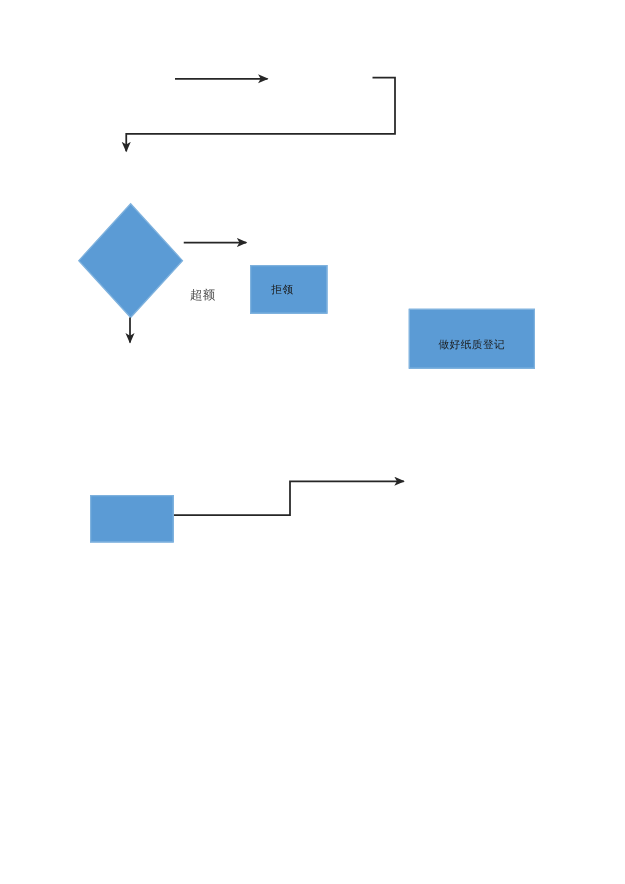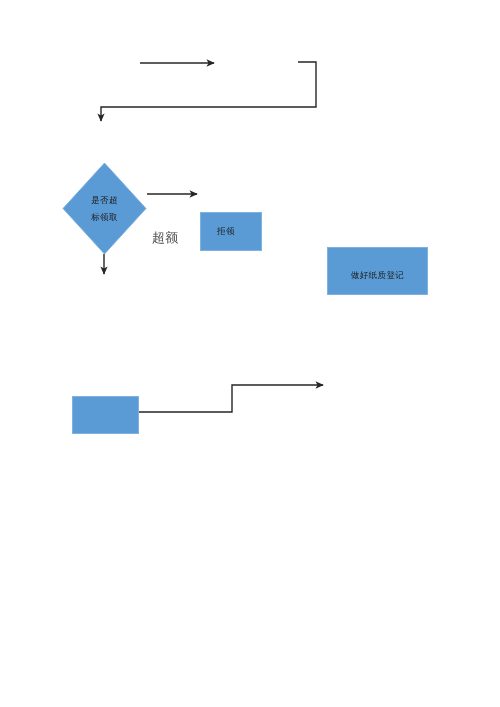--- a/index.html
+++ b/index.html
@@ -34,21 +34,21 @@
     color: #1a1a1a;
     font-size: 8.5px;
     line-height: 1.9;
     letter-spacing: 0.4px;
     pointer-events: none;
     white-space: pre;
   }
   .edge-label {
     position: absolute;
     color: #4d4d4d;
-    font-size: 13px;
+    font-size: 10px;
     letter-spacing: 0.3px;
     white-space: nowrap;
   }
   .node-box {
     position: absolute;
     background: #5b9bd5;
     border: 1px solid #7fb2de;
     box-sizing: border-box;
   }
 </style>
@@ -70,24 +70,20 @@
 
     <polygon points="104.5,163 146,208.5 104.5,254 63,208.5" fill="#5b9bd5" stroke="#7fb2de" stroke-width="1"></polygon>
 
     <polyline points="147,194 197,194" fill="none" stroke="#262626" stroke-width="1.4" marker-end="url(#arrowhead)"></polyline>
 
     <polyline points="104,254 104,274" fill="none" stroke="#262626" stroke-width="1.4" marker-end="url(#arrowhead)"></polyline>
 
     <polyline points="139,412 232,412 232,385 323,385" fill="none" stroke="#262626" stroke-width="1.4" stroke-linejoin="miter" marker-end="url(#arrowhead)"></polyline>
   </svg>
 
-  <div class="shape-label" style="left:63px; top:163px; width:83px; height:91px;">
-    <span>是否超</span>
-    <span>标领取</span>
-  </div>
 
   <div class="node-box" style="left:200px; top:212px; width:62px; height:39px;"></div>
   <div class="shape-label" style="left:200px; top:212px; width:52px; height:39px;text-align:right;">拒领</div>
 
   <div class="node-box" style="left:327px; top:247px; width:101px; height:48px;"></div>
   <div class="shape-label" style="left:327px; top:247px; width:101px; height:56px;">做好纸质登记</div>
 
   <div class="node-box" style="left:72px; top:396px; width:67px; height:38px;"></div>
 
   <div class="edge-label" style="left:152px; top:229px;">超额</div>

